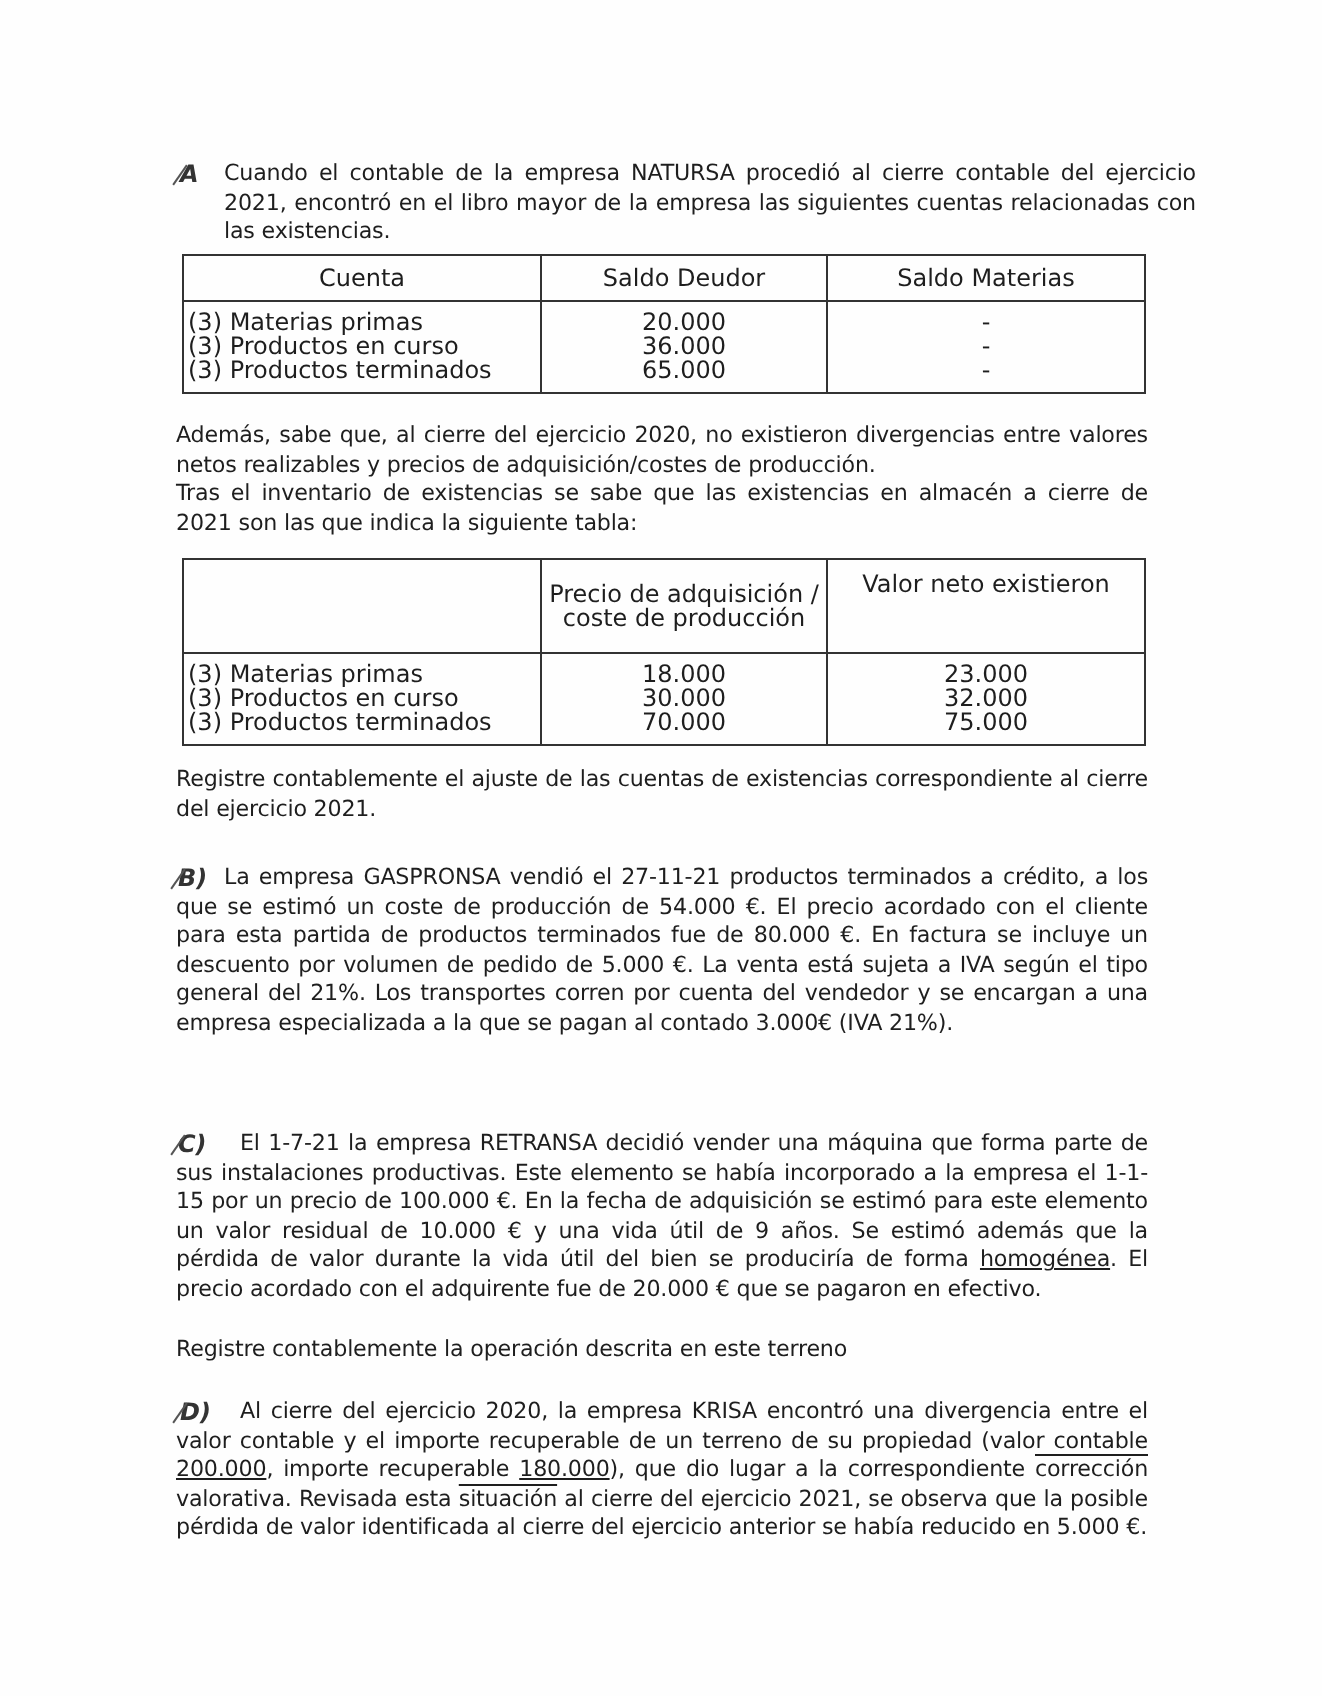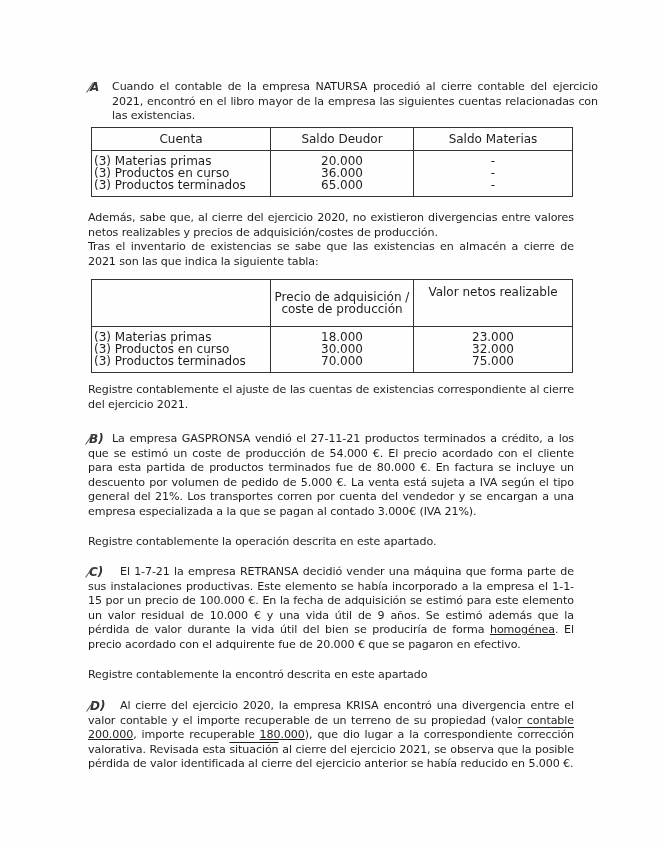--- a/index.html
+++ b/index.html
@@ -67,21 +67,21 @@
     </table>
 
   <div class="block just" style="top:211px;">Además, sabe que, al cierre del ejercicio 2020, no existieron divergencias entre valores netos realizables y precios de adquisición/costes de producción.</div>
   <div class="block just" style="top:240px;">Tras el inventario de existencias se sabe que las existencias en almacén a cierre de 2021 son las que indica la siguiente tabla:</div>
 
   <table class="tbl" style="top:279px; width:482px;">
     <tbody>
         <tr>
       <th style="width:178px; height:40px;"></th>
       <th style="width:142px; height:40px;">Precio de adquisición / coste de producción</th>
-      <th style="height:40px; vertical-align:top; padding-top:6px;">Valor netos realizable</th>
+      <th style="height:40px; vertical-align:top; padding-top:6px;">Valor neto existieron</th>
     </tr>
     <tr>
       <td>
         <div class="cell-lines">
           <span>(3) Materias primas</span>
           <span>(3) Productos en curso</span>
           <span>(3) Productos terminados</span>
         </div>
       </td>
       <td class="center">
@@ -102,28 +102,27 @@
   </tbody>
     </table>
 
   <div class="block just" style="top:383px;">Registre contablemente el ajuste de las cuentas de existencias correspondiente al cierre del ejercicio 2021.</div>
 
   <div class="marker" style="left:89px; top:432px;">
     <span>B)</span>
     <span class="tick"></span>
   </div>
   <div class="block just" style="top:432px; text-indent:24px;">La empresa GASPRONSA vendió el 27-11-21 productos terminados a crédito, a los que se estimó un coste de producción de 54.000 €. El precio acordado con el cliente para esta partida de productos terminados fue de 80.000 €. En factura se incluye un descuento por volumen de pedido de 5.000 €. La venta está sujeta a IVA según el tipo general del 21%. Los transportes corren por cuenta del vendedor y se encargan a una empresa especializada a la que se pagan al contado 3.000€ (IVA 21%).</div>
-  <div class="block" style="top:535px;">Registre contablemente la operación descrita en este apartado.</div>
 
   <div class="marker" style="left:89px; top:565px;">
     <span>C)</span>
     <span class="tick"></span>
   </div>
   <div class="block just" style="top:565px; text-indent:32px;"><span>El 1-7-21 la empresa RETRANSA decidió vender una máquina que forma parte de sus instalaciones productivas. Este elemento se había incorporado a la empresa el 1-1-15 por un precio de 100.000 €. En la fecha de adquisición se estimó para este elemento un valor residual de 10.000 € y una vida útil de 9 años. Se estimó además que la pérdida de valor durante la vida útil del bien se produciría de forma </span><span class="underline-thin">homogénea</span><span>. El precio acordado con el adquirente fue de 20.000 € que se pagaron en efectivo.</span></div>
-  <div class="block" style="top:668px;">Registre contablemente la encontró descrita en este apartado</div>
+  <div class="block" style="top:668px;">Registre contablemente la operación descrita en este terreno</div>
 
   <div class="marker" style="left:90px; top:699px;">
     <span>D)</span>
     <span class="tick"></span>
   </div>
   <div class="block just" style="top:699px; text-indent:32px;"><span>Al cierre del ejercicio 2020, la empresa KRISA encontró una divergencia entre el valor contable y el importe recuperable de un terreno de su propiedad (valor contable </span><span class="underline-thin">200.000</span><span>, importe recuperable </span><span class="underline-thin">180.000</span><span>), que dio lugar a la correspondiente </span><span class="overline">corrección</span><span> valorativa. Revisada esta </span><span class="overline">situación</span><span> al cierre del ejercicio 2021, se observa que la posible pérdida de valor identificada al cierre del ejercicio anterior se había reducido en 5.000 €.</span></div>
 
 </div>
 
 </body></html>

